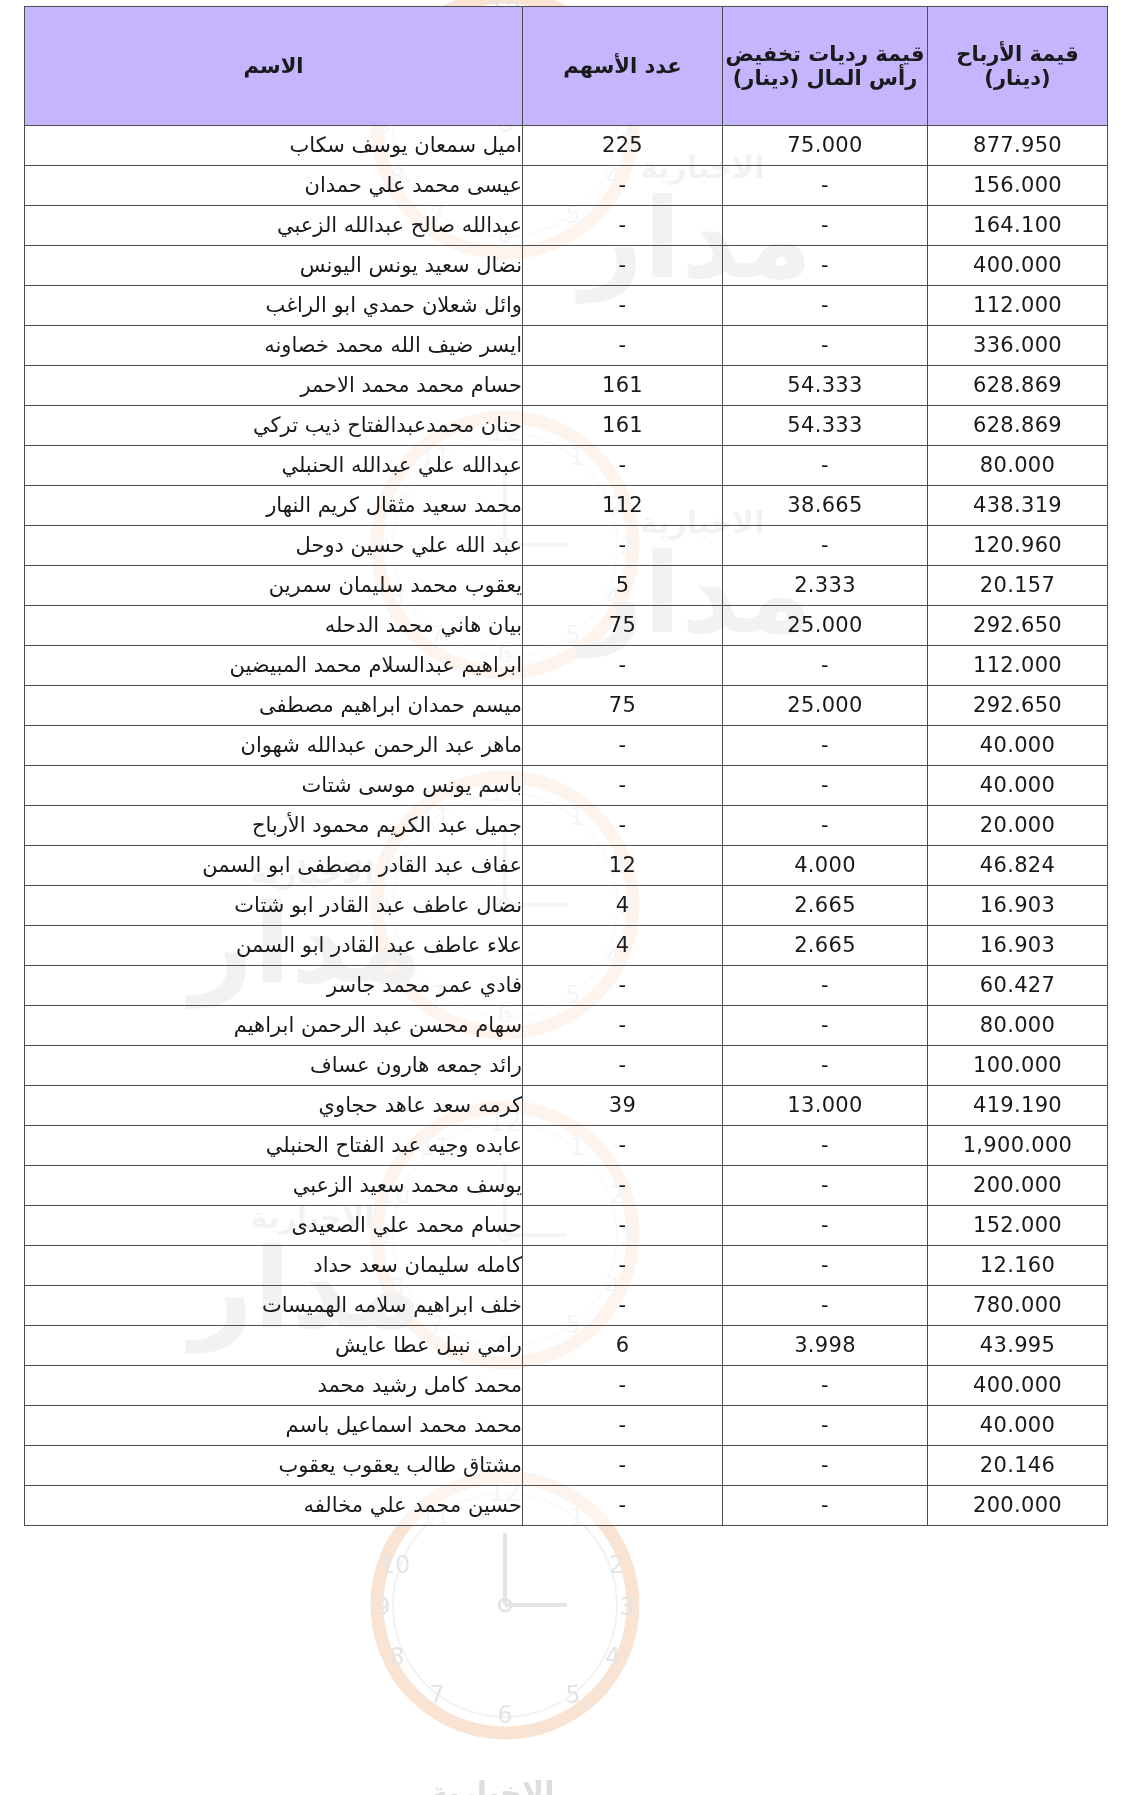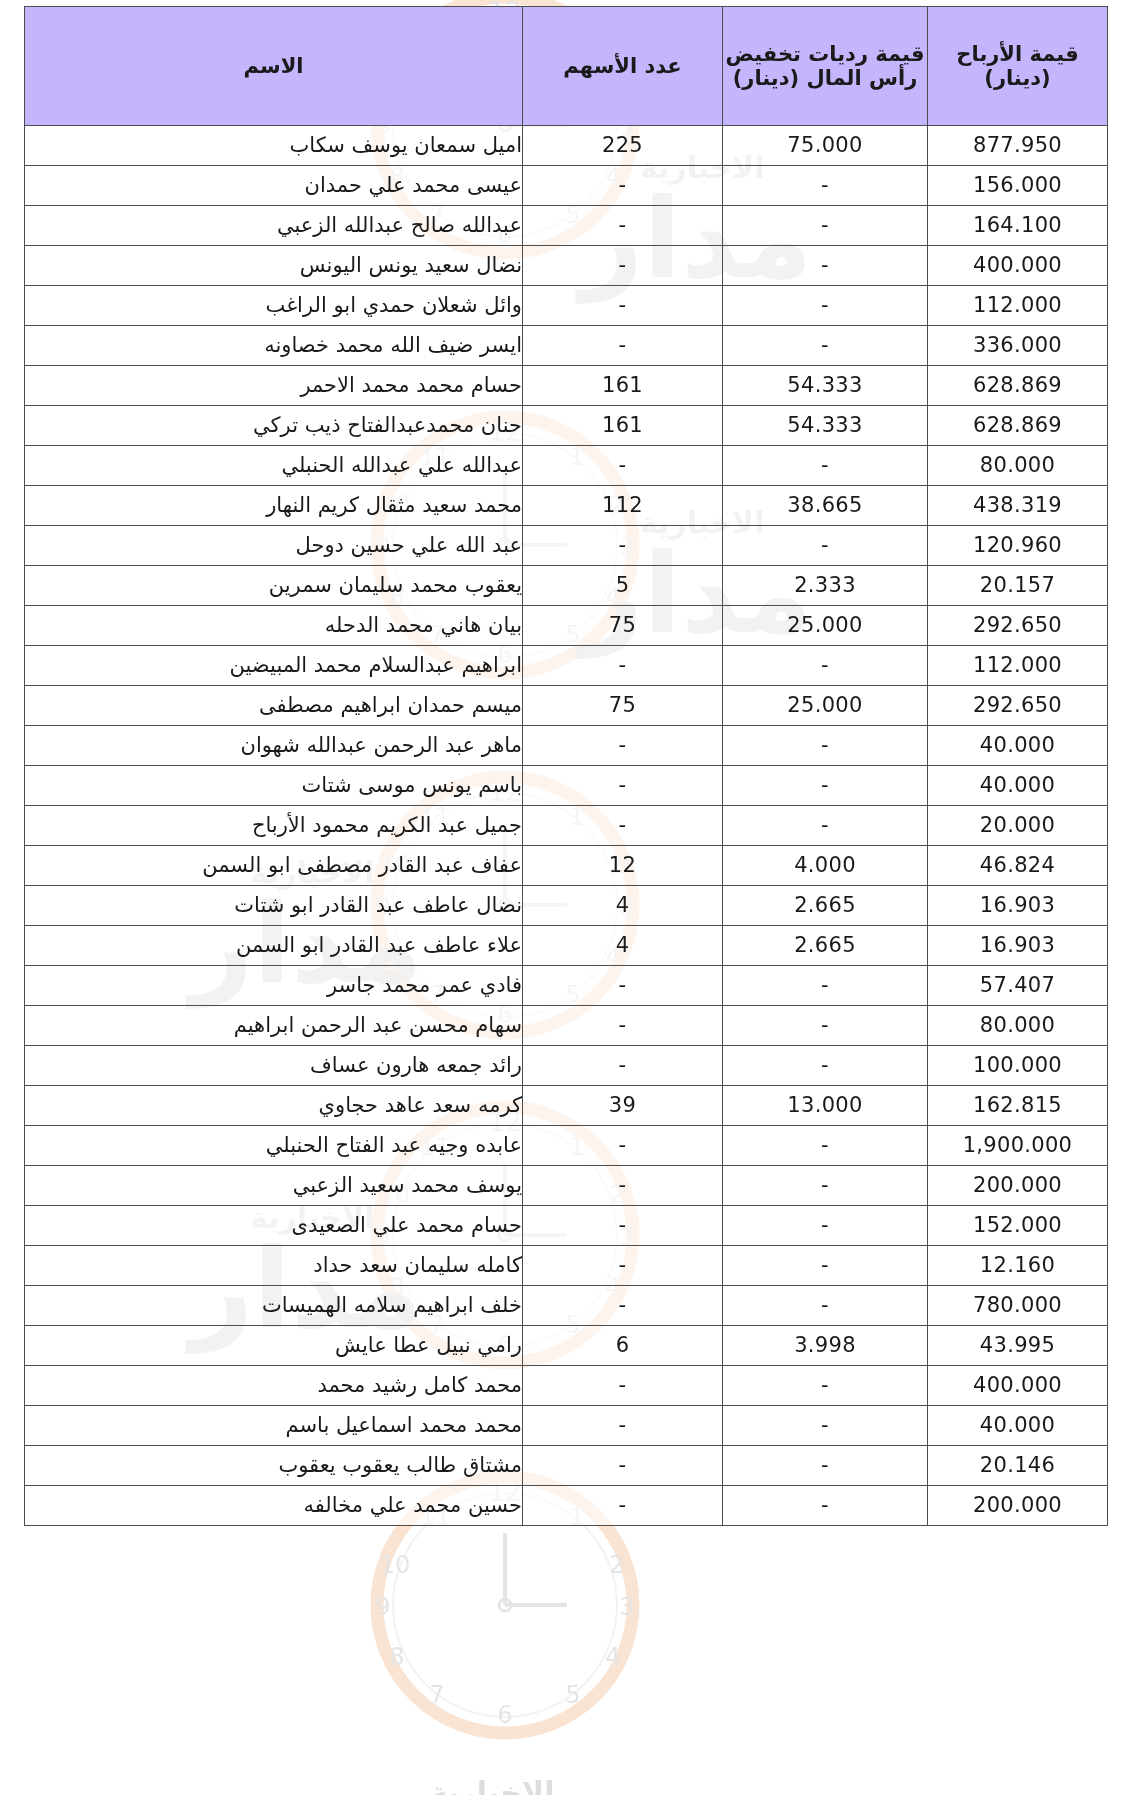--- a/index.html
+++ b/index.html
@@ -351,39 +351,39 @@
           <td class="num">4</td>
           <td class="name">نضال عاطف عبد القادر ابو شتات</td>
         </tr>
         <tr>
           <td class="num">16.903</td>
           <td class="num">2.665</td>
           <td class="num">4</td>
           <td class="name">علاء عاطف عبد القادر ابو السمن</td>
         </tr>
         <tr>
-          <td class="num">57.407</td>
+          <td class="num">60.427</td>
           <td class="num">-</td>
           <td class="num">-</td>
           <td class="name">فادي عمر محمد جاسر</td>
         </tr>
         <tr>
           <td class="num">80.000</td>
           <td class="num">-</td>
           <td class="num">-</td>
           <td class="name">سهام محسن عبد الرحمن ابراهيم</td>
         </tr>
         <tr>
           <td class="num">100.000</td>
           <td class="num">-</td>
           <td class="num">-</td>
           <td class="name">رائد جمعه هارون عساف</td>
         </tr>
         <tr>
-          <td class="num">162.815</td>
+          <td class="num">419.190</td>
           <td class="num">13.000</td>
           <td class="num">39</td>
           <td class="name">كرمه سعد عاهد حجاوي</td>
         </tr>
         <tr>
           <td class="num">1,900.000</td>
           <td class="num">-</td>
           <td class="num">-</td>
           <td class="name">عابده وجيه عبد الفتاح الحنبلي</td>
         </tr>

